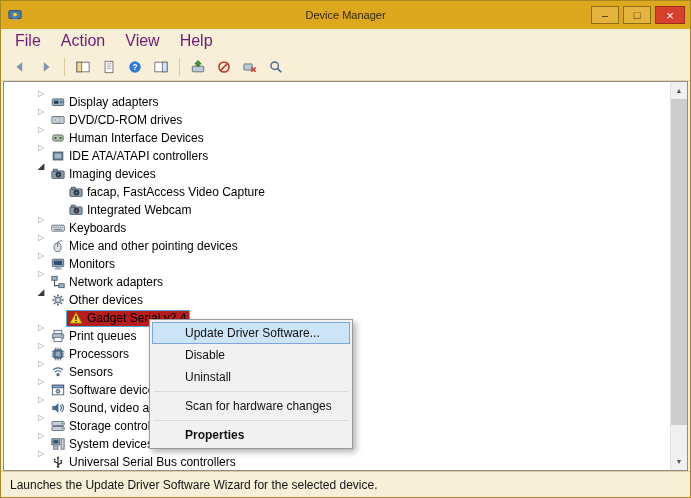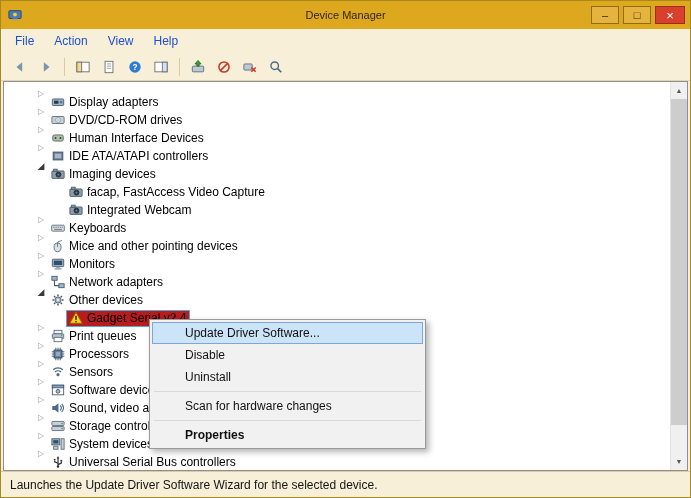--- a/index.html
+++ b/index.html
@@ -15,21 +15,21 @@
   .titlebar { height: 28px; background: #dda71e; display: flex; align-items: center; padding: 0 5px; position: relative; }
   .app-icon { width: 18px; height: 18px; display: flex; align-items: center; justify-content: center; z-index: 2; }
   .title { position: absolute; left: 0; right: 0; text-align: center; font-size: 11px; color: #33260a; }
   .win-controls { margin-left: auto; display: flex; align-items: center; z-index: 2; }
   .win-btn { width: 28px; height: 18px; display: flex; align-items: center; justify-content: center;
     font-size: 11px; line-height: 1; color: #33260a; border: 1px solid #8a6d14; background: #e5b43f; margin-left: 4px; }
   .win-btn.close { background: #d6402d; border-color: #9c2c1c; color: #fff; width: 30px; font-size: 13px; }
 
   
   .menubar { height: 24px; display: flex; align-items: center; padding-left: 4px; background: #f7efd8; }
-  .menu-item { padding: 4px 10px; font-size: 12px; color: #1d4ed8; cursor: default; }
+  .menu-item { padding: 4px 10px; font-size: 16px; color: #701a75; cursor: default; }
 
   
   .toolbar { height: 28px; display: flex; align-items: center; padding-left: 6px; background: #f7efd8; border-bottom: 1px solid #e3d6ab; }
   .tb-btn { width: 24px; height: 24px; display: flex; align-items: center; justify-content: center; margin: 0 1px; background: transparent; border: none; }
   .tb-sep { width: 1px; height: 18px; background: #d9cb9d; margin: 0 5px; }
 
   
   .content { position: absolute; top: 80px; left: 2px; right: 2px; bottom: 26px;
     background: #ffffff; border: 1px solid #8b8e97; display: flex; overflow: hidden; }
   .tree { flex: 1; padding-top: 3px; overflow: hidden; }
@@ -47,21 +47,21 @@
     font-size: 7px; color: #555; background: #f0f0f0; }
   .sb-btn.up { top: 0; }
   .sb-btn.down { bottom: 0; }
   .sb-thumb { position: absolute; left: 0; width: 16px; top: 17px; bottom: 45px; background: #cdcdcd; }
 
   
   .statusbar { position: absolute; left: 0; right: 0; bottom: 0; height: 26px; background: #f7efd8;
     border-top: 1px solid #ddcd9d; display: flex; align-items: center; padding: 0 9px; font-size: 12px; color: #141414; }
 
   
-  .context-menu { position: absolute; left: 148px; top: 318px; width: 277px; background: #f1f1f1;
+  .context-menu { position: absolute; left: 148px; top: 318px; width: 204px; background: #f1f1f1;
     border: 1px solid #9a9a9a; box-shadow: 3px 3px 6px rgba(0,0,0,0.3); padding: 2px; z-index: 10; }
   .cm-item { height: 22px; display: flex; align-items: center; padding-left: 32px; font-size: 12px; color: #111;
     border: 1px solid transparent; cursor: default; }
   .cm-item.highlighted { background: #cce4f7; border-color: #7da7d9; }
   .cm-item.bold { font-weight: bold; }
   .cm-sep { height: 1px; background: #d9d9d9; margin: 3px 2px; }
 </style>
 </head>
 <body>
 

